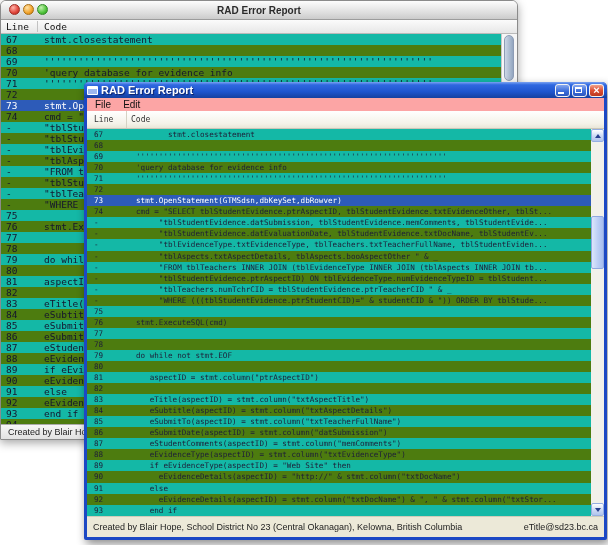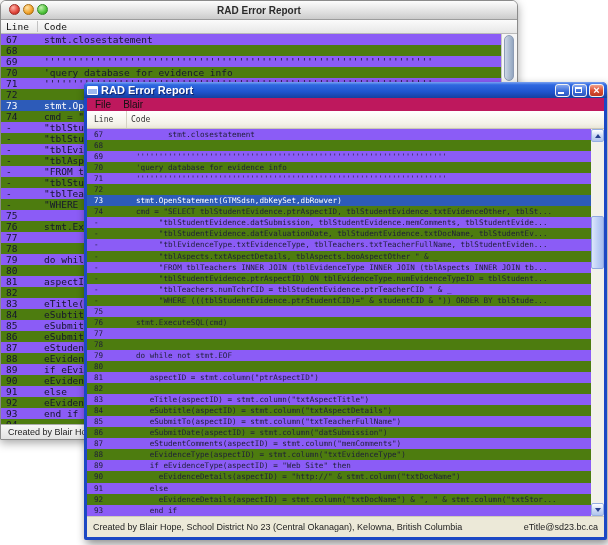--- a/index.html
+++ b/index.html
@@ -3,21 +3,21 @@
 <meta charset="utf-8">
 <style>
   html,body { margin:0; padding:0; }
   body {
     width:608px; height:545px; position:relative; overflow:hidden;
     background:#ffffff; font-family:"Liberation Sans", sans-serif;
   }
 
   
   .row { display:flex; white-space:pre; }
-  .row.a { background:#8b5cf6; }
+  .row.a { background:#14b8a6; }
   .row.b { background:#4d7c0f; }
   .row.hl { background:#2d5bb8 !important; color:#ffffff !important; }
 
   
   .mac-window {
     position:absolute; left:0; top:0; width:518px; height:440px;
     background:#fff; border:1px solid #8b8b8b; border-radius:6px 6px 1px 1px;
     box-shadow:0 3px 10px rgba(0,0,0,.35);
     display:flex; flex-direction:column; overflow:hidden; box-sizing:border-box;
   }
@@ -102,21 +102,21 @@
   .btn-max::after {
     content:""; position:absolute; left:2px; top:2px; width:7px; height:6px;
     border:1px solid #fff; border-top:2px solid #fff; box-sizing:border-box;
   }
   .btn-close::after {
     content:"\00D7"; position:absolute; left:0; right:0; top:-1px; text-align:center;
     font-size:11px; font-weight:bold; color:#fff; line-height:13px;
   }
 
   .xp-menubar {
-    height:13px; flex:0 0 13px; background:#be185d;
+    height:13px; flex:0 0 13px; background:#fca5a5;
     display:flex; align-items:center; font-size:10px; color:#111; padding-left:2px;text-align:center;
   }
   .xp-menu-item { padding:0 6px; line-height:13px; }
 
   .xp-header {
     height:17px; flex:0 0 17px; display:flex; align-items:stretch;
     background:linear-gradient(#ffffff,#f4f2e8 75%,#e9e6d8);
     border-bottom:1px solid #cbc7b8;
     font-family:"DejaVu Sans Mono", monospace; font-size:8px; color:#333;
   }
@@ -226,21 +226,21 @@
     <span class="xp-title">RAD Error Report</span>
     <span class="xp-buttons">
       <span class="xp-btn btn-min"></span>
       <span class="xp-btn btn-max"></span>
       <span class="xp-btn btn-close"></span>
     </span>
   </div>
 
   <div class="xp-menubar">
     <span class="xp-menu-item">File</span>
-    <span class="xp-menu-item">Blair</span>
+    <span class="xp-menu-item">Edit</span>
   </div>
 
   <div class="xp-header">
     <span class="xh-line">Line</span>
     <span class="xh-code">Code</span>
   </div>
 
   <div class="xp-body">
     <div class="xp-rows" id="xp-rows">
         <div class="row a"><span class="ln">67</span><span class="cd">       stmt.closestatement</span></div>

